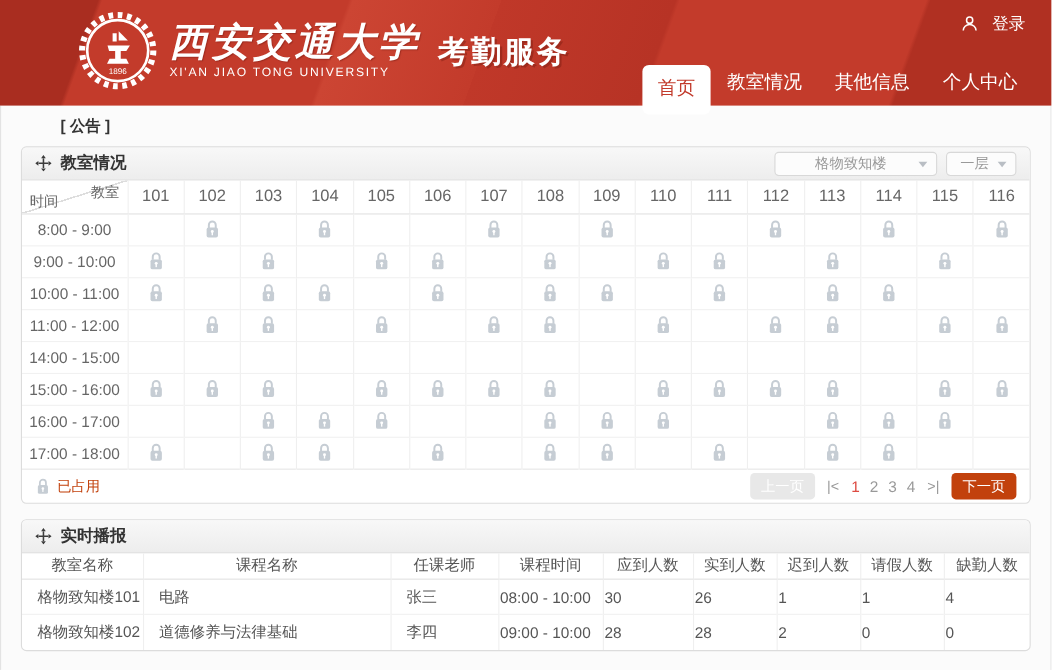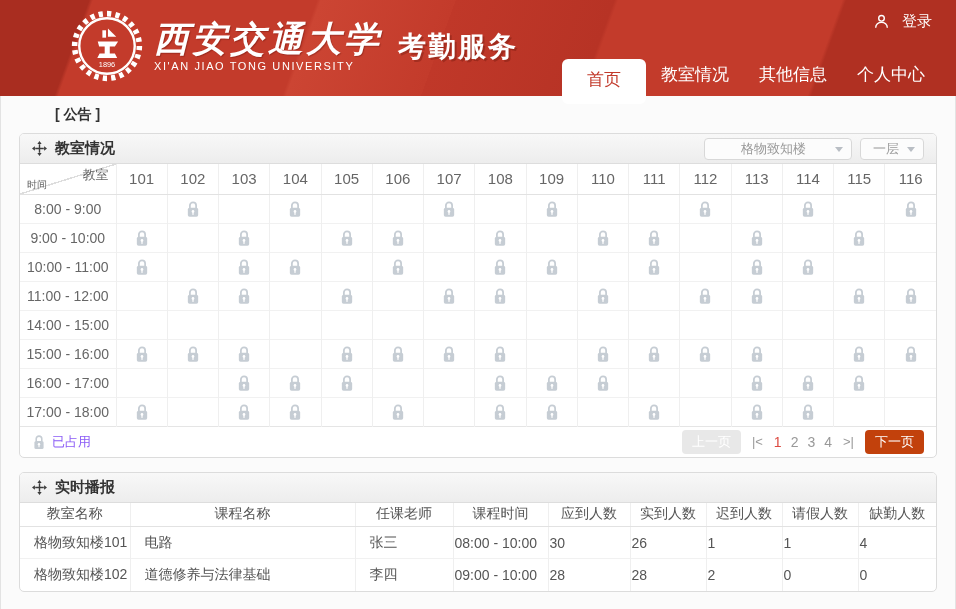--- a/index.html
+++ b/index.html
@@ -25,21 +25,21 @@
   .brand-logo { flex:0 0 auto; }
   .brand-text { margin-left:10px; }
   .brand-cn { font-size:35px; font-weight:bold; font-style:italic; letter-spacing:3px; line-height:1.1; text-shadow:1px 1px 1px rgba(90,15,8,.35); }
   .brand-en { font-size:11px; letter-spacing:1.6px; margin-top:2px; }
   .app-title { font-size:28px; font-weight:bold; margin-left:16px; margin-top:2px; align-self:center; letter-spacing:2px; text-shadow:2px 2px 0 rgba(90,15,8,.30); }
   .login { position:absolute; top:12px; right:24px; display:flex; align-items:center; gap:13px; color:#fff; font-size:15px; cursor:pointer; }
   .main-nav { position:absolute; right:16px; bottom:0; display:flex; align-items:flex-end; }
   .tab { color:#fff; font-size:17px; padding:10px 15px; cursor:pointer; white-space:nowrap; }
   .tab.active {
     position:relative; z-index:2; background:#fff; color:#c23a2b;
-    border-radius:6px; margin-bottom:-8px; padding:9px 25px 13px;
+    border-radius:6px; margin-bottom:-8px; padding:9px 14px 13px;
   }
   
   .content {
     width:956px; height:513px; background:#fbfbfb;
     border-left:1px solid #e3e3e3; border-right:1px solid #e3e3e3;
   }
   .announcement { height:37px; display:flex; align-items:center; padding-left:22px; font-size:14px; white-space:nowrap; }
   .ann-prefix { color:#333; font-weight:bold; margin-right:5px;margin-left:32px; }
   .ann-text { color:#888; }
   .card { margin:0 18px; background:#fff; border:1px solid #dcdcdc; border-radius:5px; overflow:hidden; }
@@ -63,27 +63,27 @@
   .grid th, .grid td { border-left:1px solid #efefef; padding:0; }
   .grid tr > :first-child { border-left:none; }
   .grid thead th { height:30px; font-size:15px; font-weight:normal; color:#666; border-bottom:1px solid #e2e2e2; }
   .grid thead th.corner {
     width:96px; position:relative;
     background:linear-gradient(to bottom right,
       transparent calc(50% - 0.7px), #ddd calc(50% - 0.7px),
       #ddd calc(50% + 0.7px), transparent calc(50% + 0.7px));
   }
   .corner-top { position:absolute; top:2px; right:7px; font-size:13px; color:#666; }
-  .corner-bottom { position:absolute; bottom:2px; left:7px; font-size:10px; color:#666; }
+  .corner-bottom { position:absolute; bottom:2px; left:7px; font-size:13px; color:#666; }
   .grid tbody td { height:29px; border-top:1px solid #f1f1f1; text-align:center; vertical-align:middle; }
   .grid tbody tr:first-child td { border-top:none; }
   .grid tbody td.time-cell { font-size:14px; color:#666; }
   .lock-icon { vertical-align:middle; }
   .card-foot { height:30px; display:flex; align-items:center; padding:0 12px; }
-  .legend { display:flex; align-items:center; gap:6px; color:#8b5cf6; font-size:13px; }
+  .legend { display:flex; align-items:center; gap:6px; color:#c2410c; font-size:13px; }
   .pagination { margin-left:auto; display:flex; align-items:center; gap:11px; }
   .pg-btn { border-radius:4px; color:#fff; padding:3px 10px; font-size:13px; cursor:pointer; }
   .pg-btn.prev { background:#e8e8e8; }
   .pg-btn.next { background:#c2410c; }
   .pg-nav { color:#999; font-size:13px; cursor:pointer; }
   .pages { display:flex; gap:9px; }
   .page-num { color:#999; font-size:14px; cursor:pointer; }
   .page-num.current { color:#dd4b42; }
   
   .gap { height:14px; }

